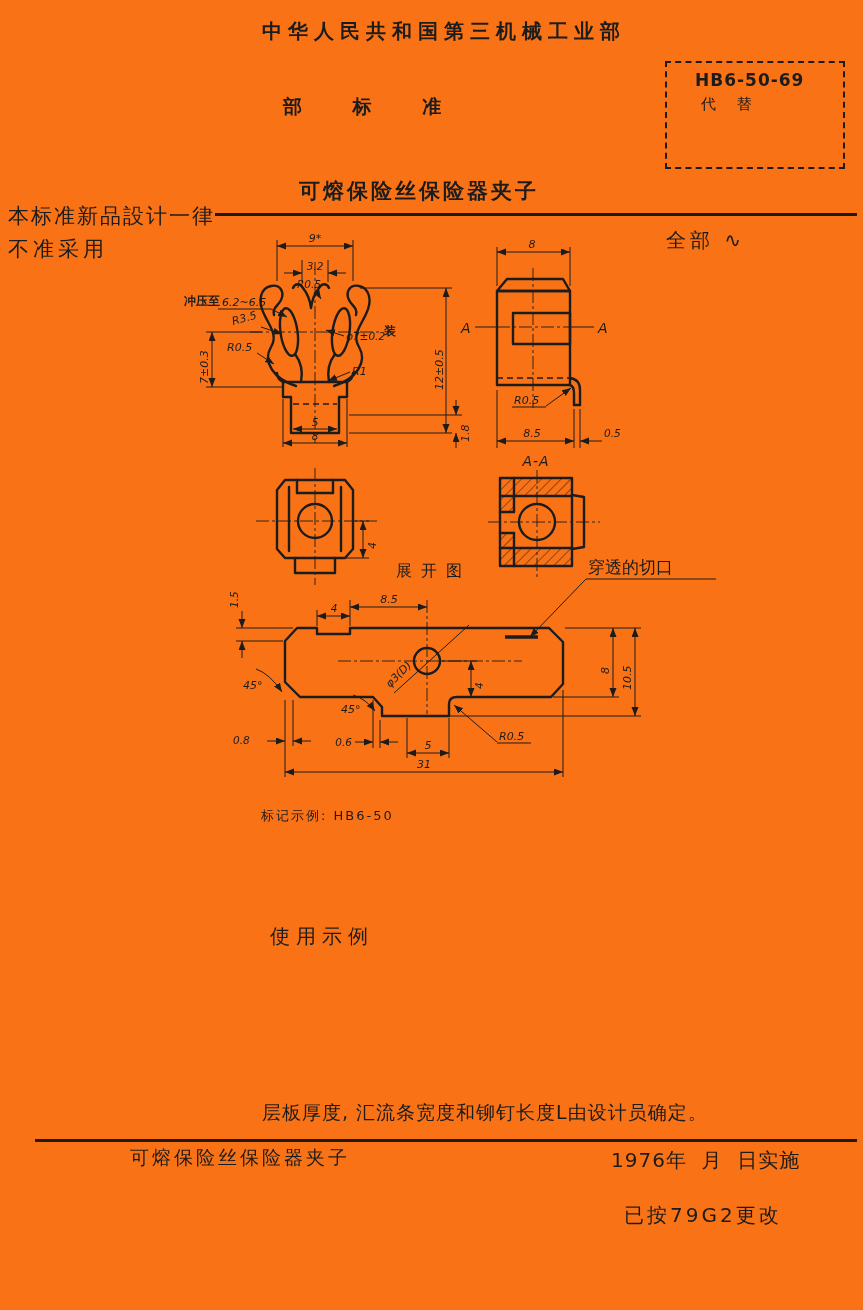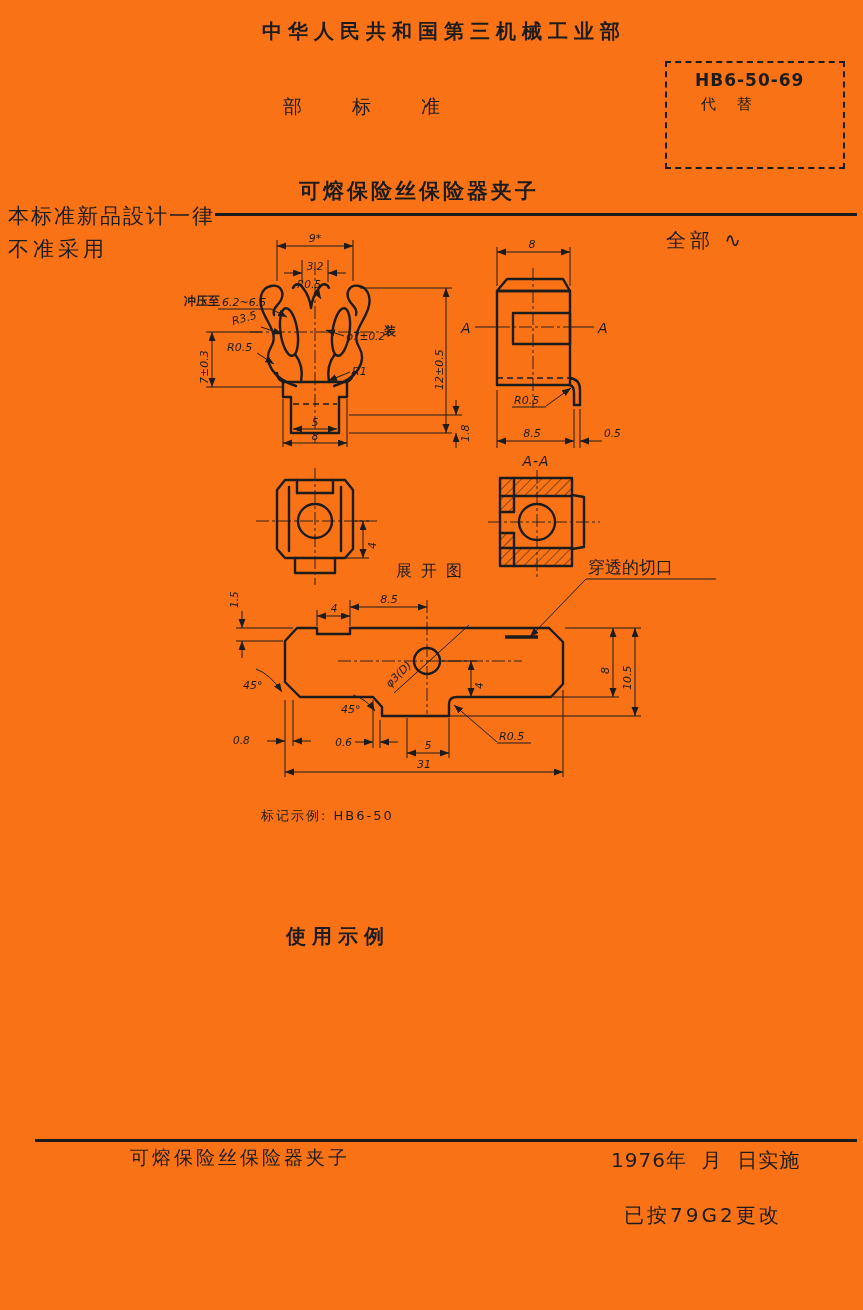--- a/index.html
+++ b/index.html
@@ -1,33 +1,33 @@
 <!DOCTYPE html>
 <html><head>
 <meta charset="utf-8">
 <style>
   html,body{margin:0;padding:0;background:#e8e8e8}
   .page{position:relative;width:863px;height:1310px;background:#f97316;color:#1c1c1c;
         font-family:"DejaVu Sans",sans-serif;overflow:hidden}
   .t{position:absolute;white-space:pre;line-height:1.15}
   .ministry{left:262px;top:20px;font-size:20px;letter-spacing:6px;font-weight:600}
-  .stdtype{left:283px;top:96px;font-size:19px;letter-spacing:22px;font-weight:400}
+  .stdtype{left:283px;top:96px;font-size:19px;letter-spacing:22px;font-weight:700}
   .codebox{position:absolute;left:665px;top:61px;width:176px;height:104px;
            border:2.2px dashed #1c1c1c}
   .code{left:28px;top:8px;font-size:17px;font-weight:600;letter-spacing:1px}
   .repl{left:34px;top:33px;font-size:15px;letter-spacing:8px}
   .doctitle{left:299px;top:179px;font-size:21px;letter-spacing:3px;font-weight:600}
   .sidenote1{left:8px;top:204px;font-size:21px;letter-spacing:2px}
   .sidenote2{left:8px;top:237px;font-size:21px;letter-spacing:4px}
   .finish{left:666px;top:229px;font-size:20px;letter-spacing:4px}
   .rule{position:absolute;background:#1c1c1c}
   .titlerule{left:215px;top:213px;width:642px;height:3px}
   .devtitle{left:396px;top:562px;font-size:16px;letter-spacing:9px;font-weight:500}
   .marking{left:261px;top:809px;font-size:13px;letter-spacing:2px}
-  .usagetitle{left:286px;top:925px;font-size:20px;letter-spacing:6px;font-weight:700}
+  .usagetitle{left:270px;top:925px;font-size:20px;letter-spacing:6px;font-weight:400}
   .usagenote{left:262px;top:1102px;font-size:19px;letter-spacing:1px}
   .footerrule{left:35px;top:1139px;width:822px;height:3px}
   .publisher{left:130px;top:1147px;font-size:19px;letter-spacing:3px}
   .impl{left:611px;top:1149px;font-size:20px;letter-spacing:1px}
   .revision{left:624px;top:1204px;font-size:20px;letter-spacing:3px}
   svg.ovl{position:absolute;left:0;top:0}
   .o{stroke:#1c1c1c;stroke-width:2.4;fill:none;stroke-linecap:round;stroke-linejoin:round}
   .ob{stroke:#1c1c1c;stroke-width:2.4;fill:none;stroke-linejoin:round}
   .d{stroke:#1c1c1c;stroke-width:1;fill:none}
   .c{stroke:#1c1c1c;stroke-width:.9;fill:none;stroke-dasharray:13 3 3 3}
@@ -326,17 +326,18 @@
       <line class="d" x1="315" y1="1004" x2="393" y2="1004"></line>
       <text class="cjk15" x="319" y="1030">布板3025</text>
       <line class="d" x1="317" y1="1034" x2="393" y2="1034"></line>
       <line class="d" x1="393" y1="1002" x2="413" y2="984" marker-end="url(#ar)"></line>
     </g>
   </svg>
 
   <div class="t devtitle">展开图</div>
   <div class="t marking">标记示例: HB6-50</div>
   <div class="t usagetitle">使用示例</div>
+  <div class="t usagenote">层板厚度, 汇流条宽度和铆钉长度L由设计员确定。</div>
   <div class="rule footerrule"></div>
   <div class="t publisher">可熔保险丝保险器夹子</div>
   <div class="t impl">1976年  月  日实施</div>
   <div class="t revision">已按79G2更改</div>
 </div>
 
 </body></html>

